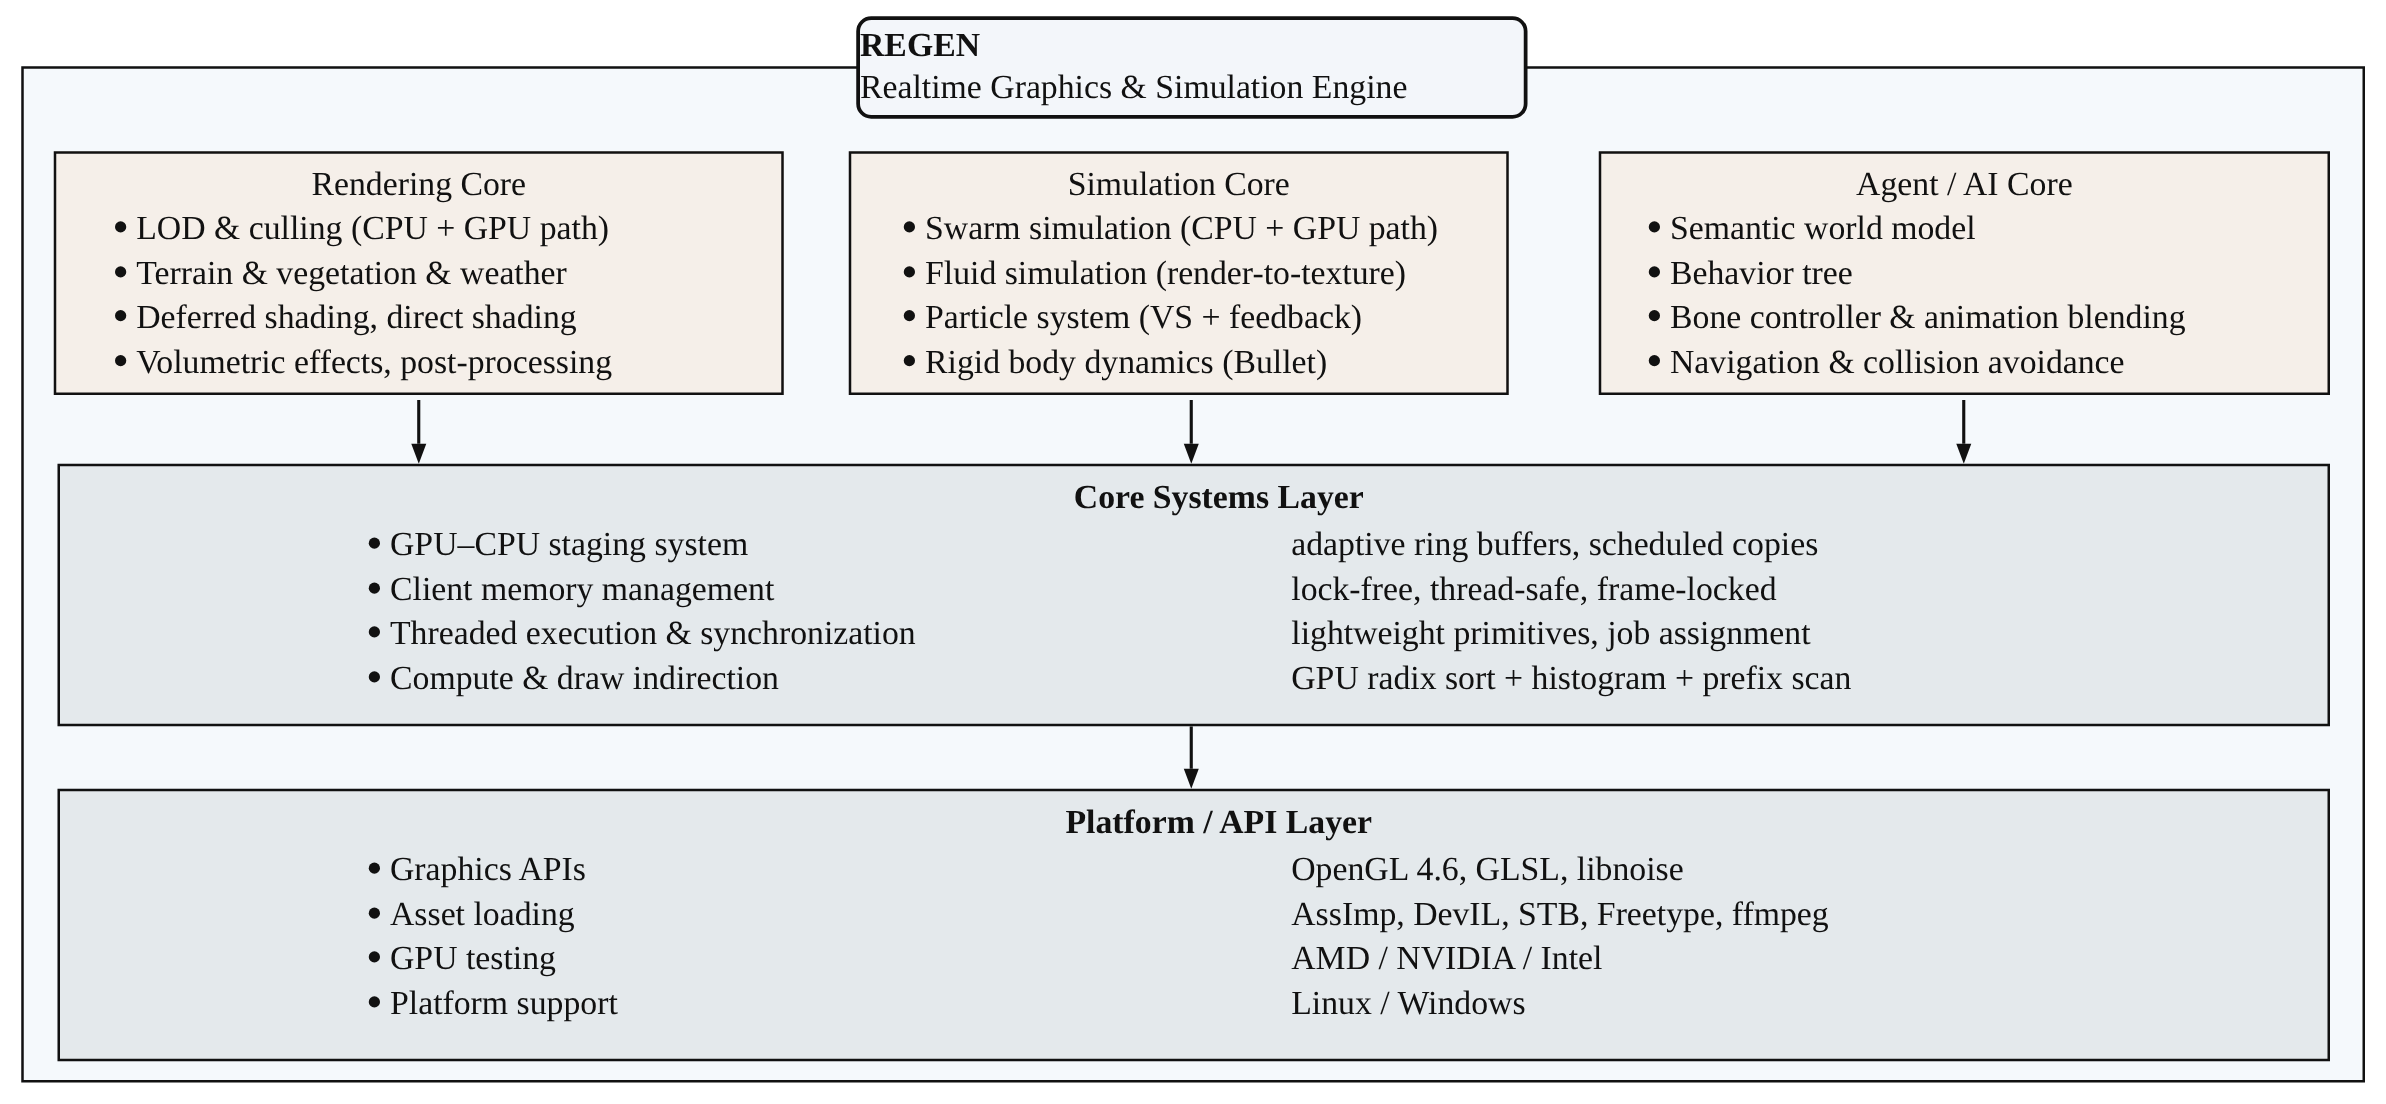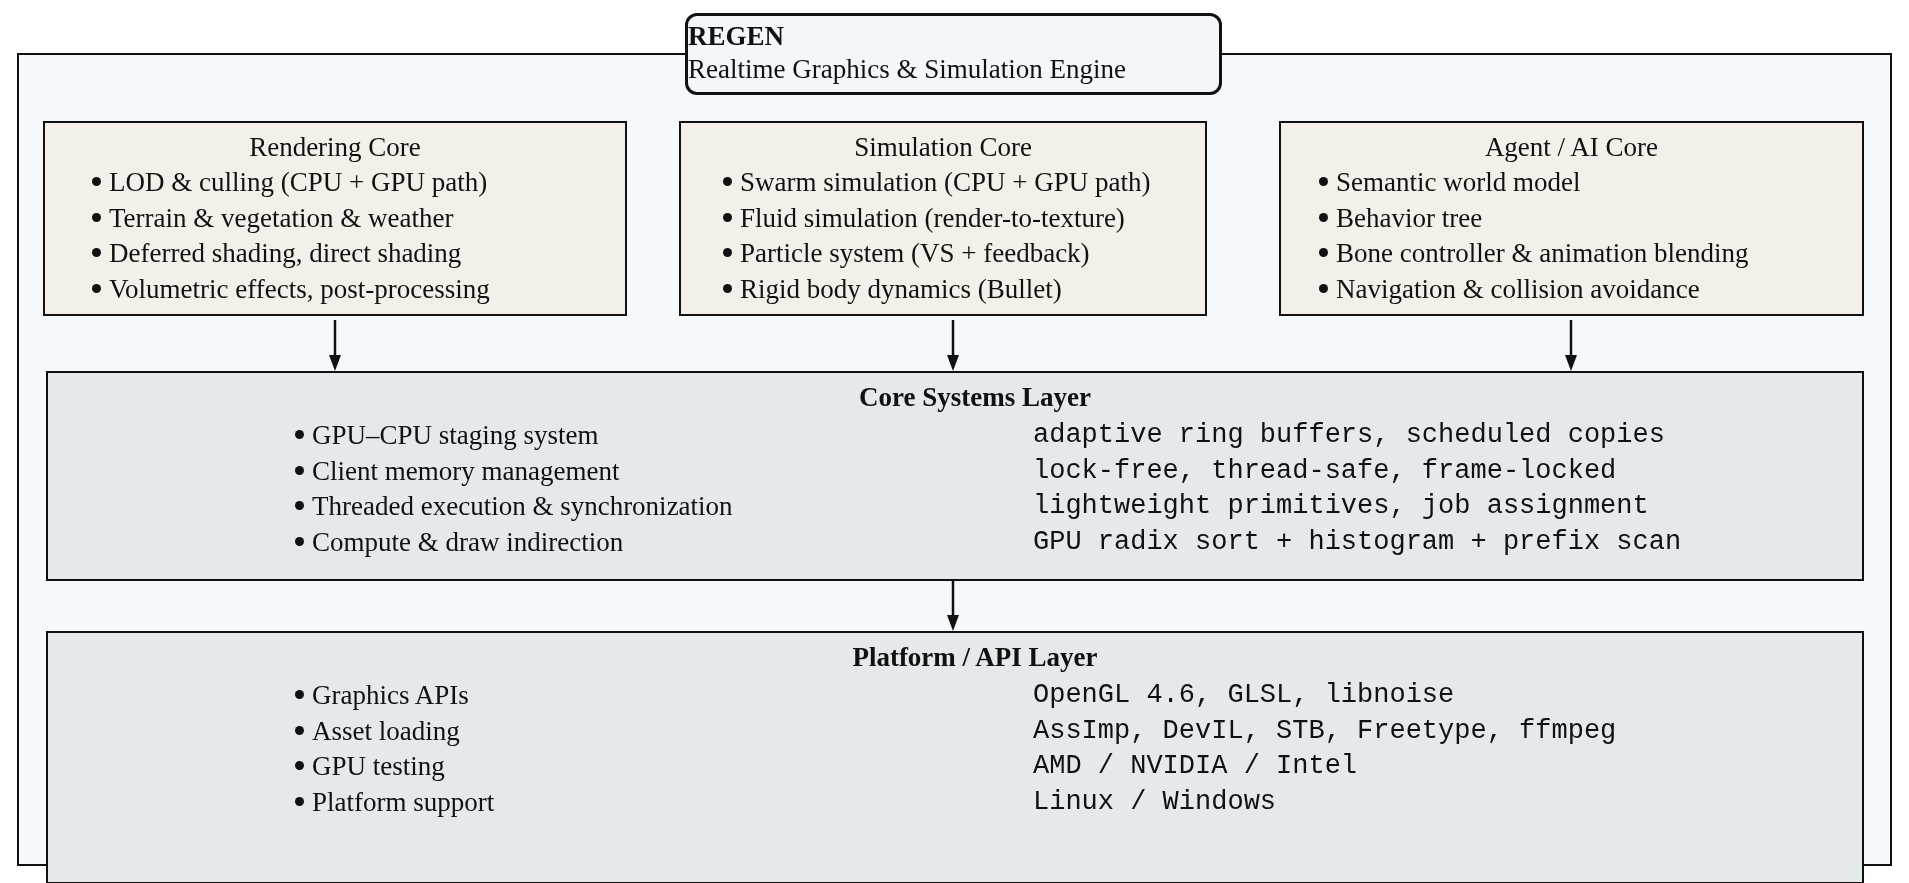--- a/index.html
+++ b/index.html
@@ -24,21 +24,21 @@
             background: #111; margin-right: 8px; vertical-align: middle; position: relative; top: -3px; }
   .layer { position: absolute; left: 46px; width: 1818px; background: #e4e9ec;
            border: 2.5px solid #111; box-sizing: border-box; z-index: 2; }
   .layer .hdr { text-align: center; font-weight: bold; font-size: 27px; line-height: 30px;
                 margin-top: 9px; font-family: "Liberation Serif", serif; padding-left: 40px; }
   .layer .rows { position: absolute; left: 0; right: 0; top: 45px; }
   .layer .row { height: 35.5px; position: relative; }
   .layer .left { position: absolute; left: 247px; font-size: 27px; line-height: 35.5px; white-space: nowrap;
                  font-family: "Liberation Serif", serif; }
   .layer .right { position: absolute; left: 985px; font-size: 27px; line-height: 35.5px; white-space: nowrap;
-                  font-family: Liberation Mono, monospace; }
+                  font-family: Liberation Serif, serif; }
   svg.arrows { position: absolute; left: 0; top: 0; width: 1909px; height: 883px; z-index: 1; pointer-events: none; }
 </style>
 </head>
 <body>
 
 <div class="frame"></div>
 
 <div class="title-box">
   <div class="title-main">REGEN</div>
   <div class="title-sub">Realtime Graphics &amp; Simulation Engine</div>
@@ -89,21 +89,21 @@
       <span class="left"><span class="bullet"></span><span>Threaded execution &amp; synchronization</span></span>
       <span class="right">lightweight primitives, job assignment</span>
     </div>
     <div class="row">
       <span class="left"><span class="bullet"></span><span>Compute &amp; draw indirection</span></span>
       <span class="right">GPU radix sort + histogram + prefix scan</span>
     </div>
   </div>
 </div>
 
-<div class="layer" style="top:631px; height:253px;">
+<div class="layer" style="top:631px; height:218px;">
   <div class="hdr">Platform / API Layer</div>
   <div class="rows">
     <div class="row">
       <span class="left"><span class="bullet"></span><span>Graphics APIs</span></span>
       <span class="right">OpenGL 4.6, GLSL, libnoise</span>
     </div>
     <div class="row">
       <span class="left"><span class="bullet"></span><span>Asset loading</span></span>
       <span class="right">AssImp, DevIL, STB, Freetype, ffmpeg</span>
     </div>

